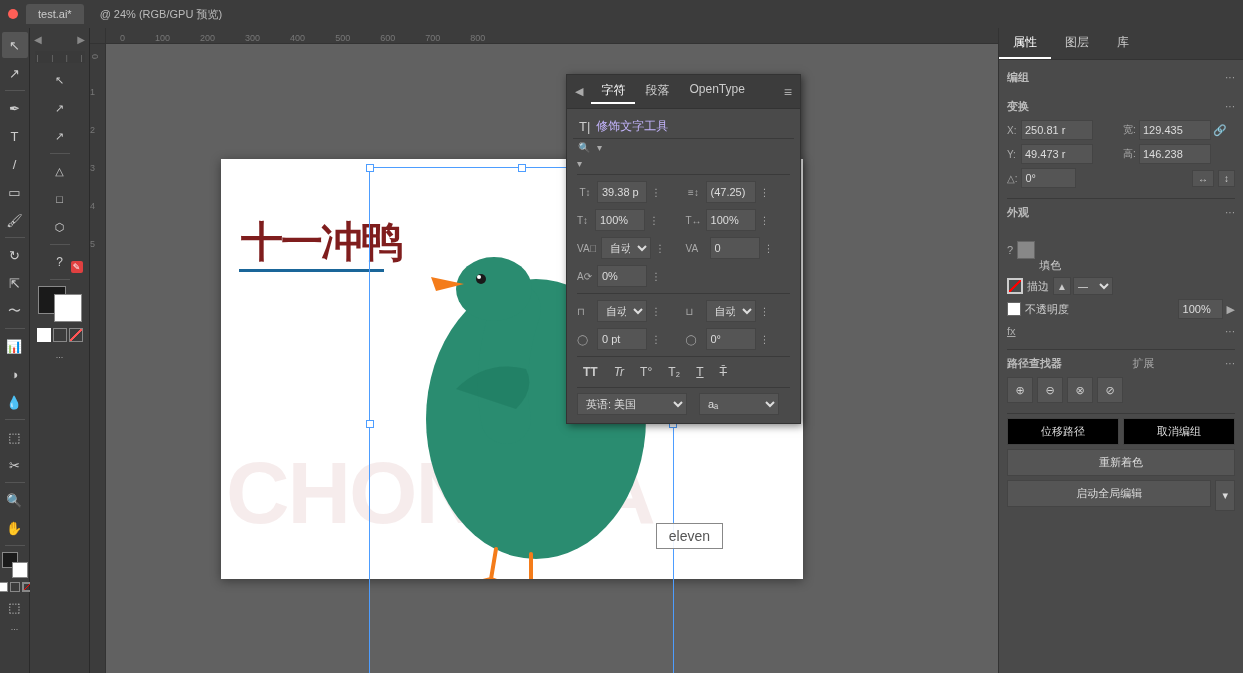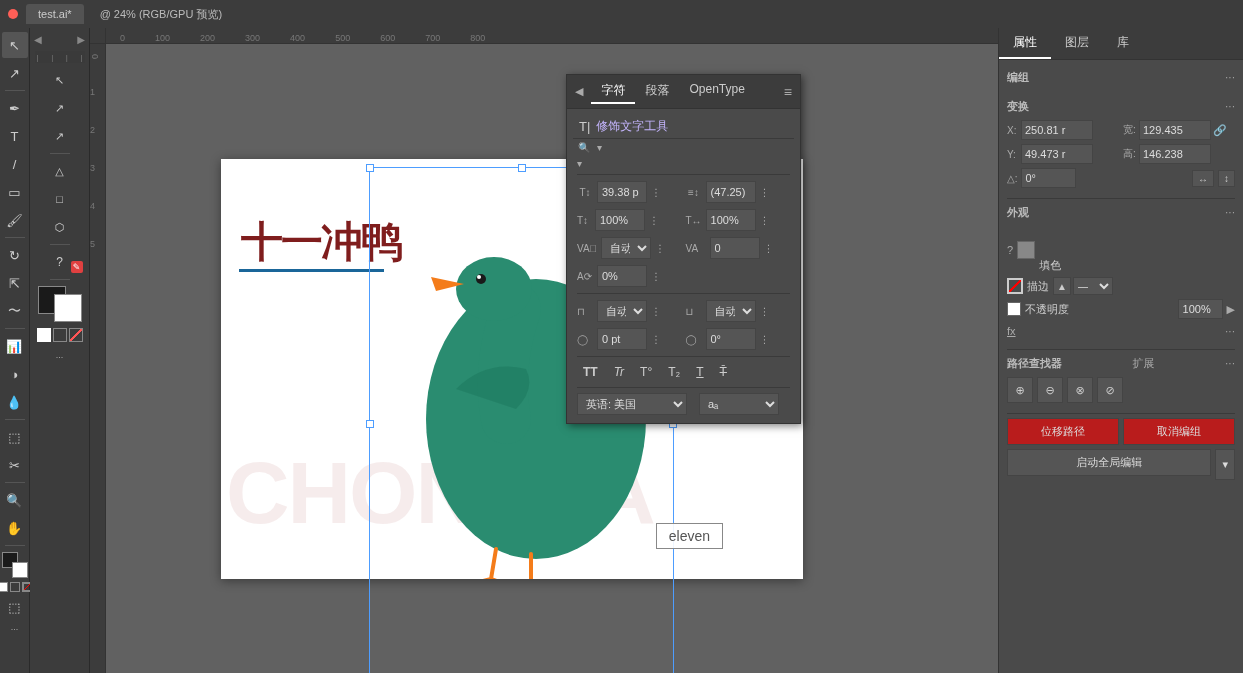--- a/index.html
+++ b/index.html
@@ -101,21 +101,21 @@
     .appearance-row { display: flex; align-items: center; gap: 6px; margin-bottom: 4px; }
     .color-swatch { width: 18px; height: 18px; border: 1px solid #666; display: inline-block; }
 
     
     .pathfinder-row { display: flex; align-items: center; gap: 4px; margin-bottom: 4px; }
     .pf-btn { width: 26px; height: 26px; background: #555; border: 1px solid #444; display: flex; align-items: center; justify-content: center; cursor: pointer; font-size: 11px; color: #ccc; }
 
     
     .quick-btn { width: 100%; background: #555; border: 1px solid #444; color: #ddd; font-size: 11px; padding: 5px; cursor: pointer; margin-bottom: 4px; text-align: center; }
     .quick-btn-row { display: flex; gap: 4px; margin-bottom: 4px; }
-    .quick-btn-half { flex: 1; background: #b91c1c; border: 1px solid #444; color: #ddd; font-size: 11px; padding: 5px; cursor: pointer; text-align: center; }
+    .quick-btn-half { flex: 1; background: #000000; border: 1px solid #444; color: #ddd; font-size: 11px; padding: 5px; cursor: pointer; text-align: center; }
 
     
     .fx-row { display: flex; align-items: center; gap: 4px; padding: 2px 0; }
 
     
     ::-webkit-scrollbar { width: 6px; }
     ::-webkit-scrollbar-track { background: #3c3c3c; }
     ::-webkit-scrollbar-thumb { background: #666; }
 
     .canvas-ruler-h { height: 16px; background: #3c3c3c; border-bottom: 1px solid #333; display: flex; align-items: flex-end; padding: 0 4px; position: relative; }
@@ -553,20 +553,21 @@
         </div>
       </div>
 
       <div style="height:1px;background:#3a3a3a;margin:4px 0;"></div>
 
       <div class="prop-section">
         <div class="quick-btn-row">
           <button class="quick-btn-half">位移路径</button>
           <button class="quick-btn-half">取消编组</button>
         </div>
+        <button class="quick-btn">重新着色</button>
         <div style="display:flex;gap:4px;">
           <button class="quick-btn" style="flex:1;">启动全局编辑</button>
           <button style="background:#555;border:1px solid #444;color:#ddd;font-size:11px;padding:5px 6px;cursor:pointer;">▾</button>
         </div>
       </div>
 
     </div>
   </div>
 
 </div>

